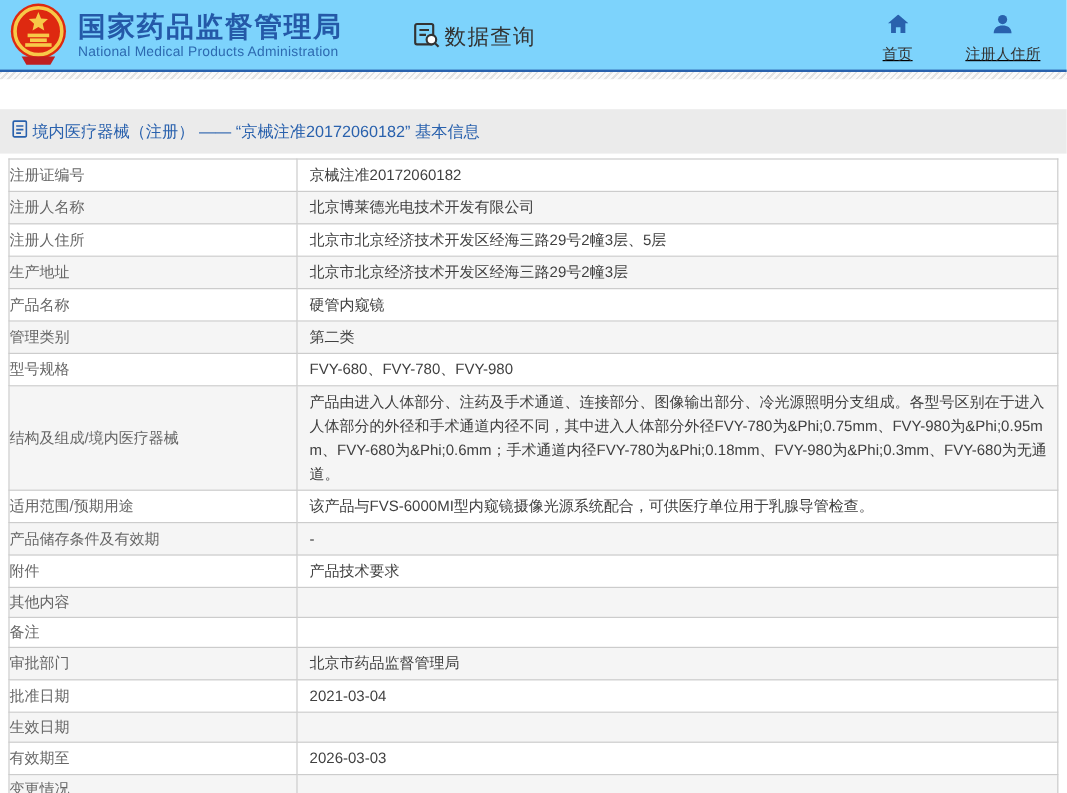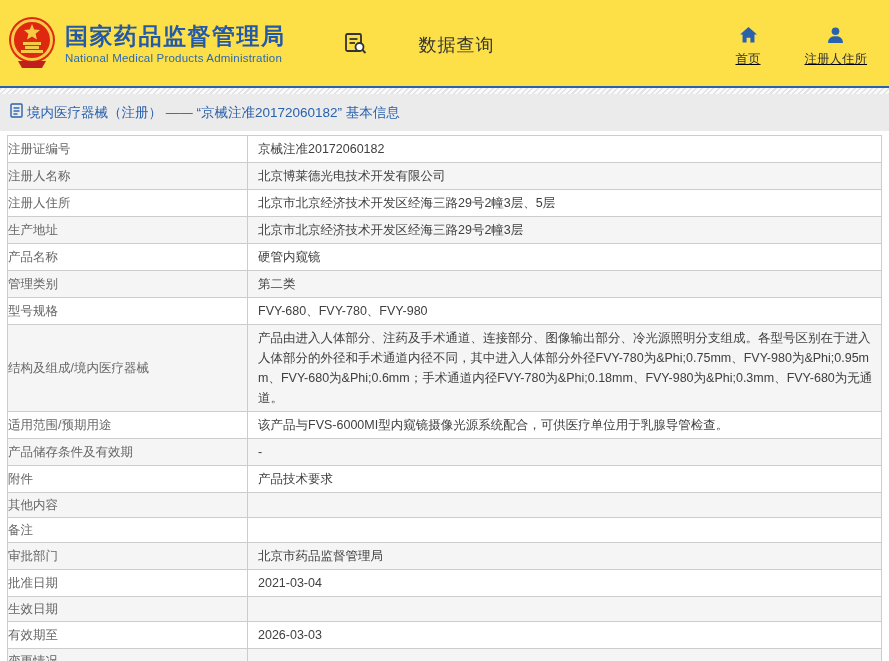--- a/index.html
+++ b/index.html
@@ -1,40 +1,40 @@
 <!DOCTYPE html>
 <html><head>
 <meta charset="utf-8">
 <style>
   * { margin:0; padding:0; box-sizing:border-box; }
   html,body { width:889px; height:661px; background:#fff; overflow:hidden;
               font-family:"Liberation Sans","DejaVu Sans",sans-serif; }
 
   
-  .header { height:88px; display:flex; align-items:center; padding:0 22px 0 8px;
-            border-bottom:2px solid #2961ad; position:relative; background:#fde047; }
+  .header { height:60px; display:flex; align-items:center; padding:0 22px 0 8px;
+            border-bottom:2px solid #2961ad; position:relative; background:#7dd3fc; }
   .logo-wrap { display:flex; align-items:center; cursor:pointer; }
   .emblem { width:48px; height:54px; margin-top:2px; }
   .org-titles { margin-left:9px; }
   .org-title { color:#2459a8; font-size:23px; font-weight:bold; letter-spacing:1.5px; line-height:26px; }
   .org-subtitle { color:#2d6ab0; font-size:11.5px; margin-top:3px; letter-spacing:0.2px; }
   .data-query { display:flex; align-items:center; margin-left:58px; margin-top:4px; cursor:pointer; }
-  .data-query .dq-label { font-size:18px; color:#333; letter-spacing:1px;margin-left:48px; }
+  .data-query .dq-label { font-size:18px; color:#333; letter-spacing:1px; }
   .dq-icon { width:24px; height:24px; margin-right:3px; }
   .header-spacer { flex:1; }
   .nav { display:flex; gap:44px; margin-top:8px; }
   .nav-item { display:flex; flex-direction:column; align-items:center; gap:4px; cursor:pointer;text-decoration:underline; }
   .nav-item .nav-label { font-size:12.5px; color:#333; }
   .nav-icon { width:17px; height:16px; }
 
   
   .hatch { height:6px; background:repeating-linear-gradient(135deg,#e3e3e3 0 1.5px,#fafafa 1.5px 4px); }
 
   
-  .crumb-bar { margin-top:0; height:37px; background:#ebebeb; display:flex; align-items:center; padding:0 10px; }
+  .crumb-bar { margin-top:25px; height:37px; background:#ebebeb; display:flex; align-items:center; padding:0 10px; }
   .crumb-icon { width:13px; height:15px; margin-right:4px; flex:none; }
   .crumb-text { color:#2961ad; font-size:13.5px; }
 
   
   .info-table { width:875px; margin:4px 7px 0 7px; border-collapse:collapse; table-layout:fixed; }
   .info-table td { border:1px solid #ccc; font-size:12.5px; height:25px; }
   .info-table tr:nth-child(even) { background:#f5f5f5; }
   td.lbl { width:240px; padding-right:12px; color:#666; }
   td.val { padding:3px 8px 3px 10px; color:#404040; line-height:20px; word-break:break-all; }
 </style>

